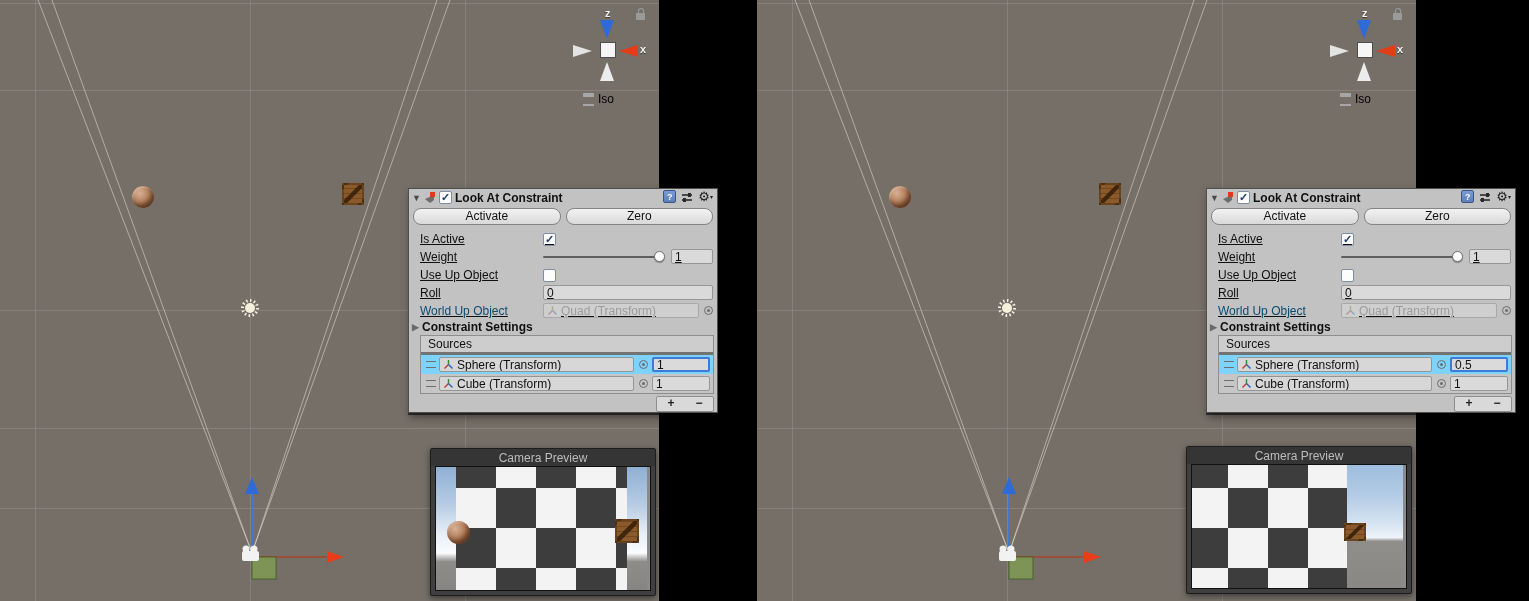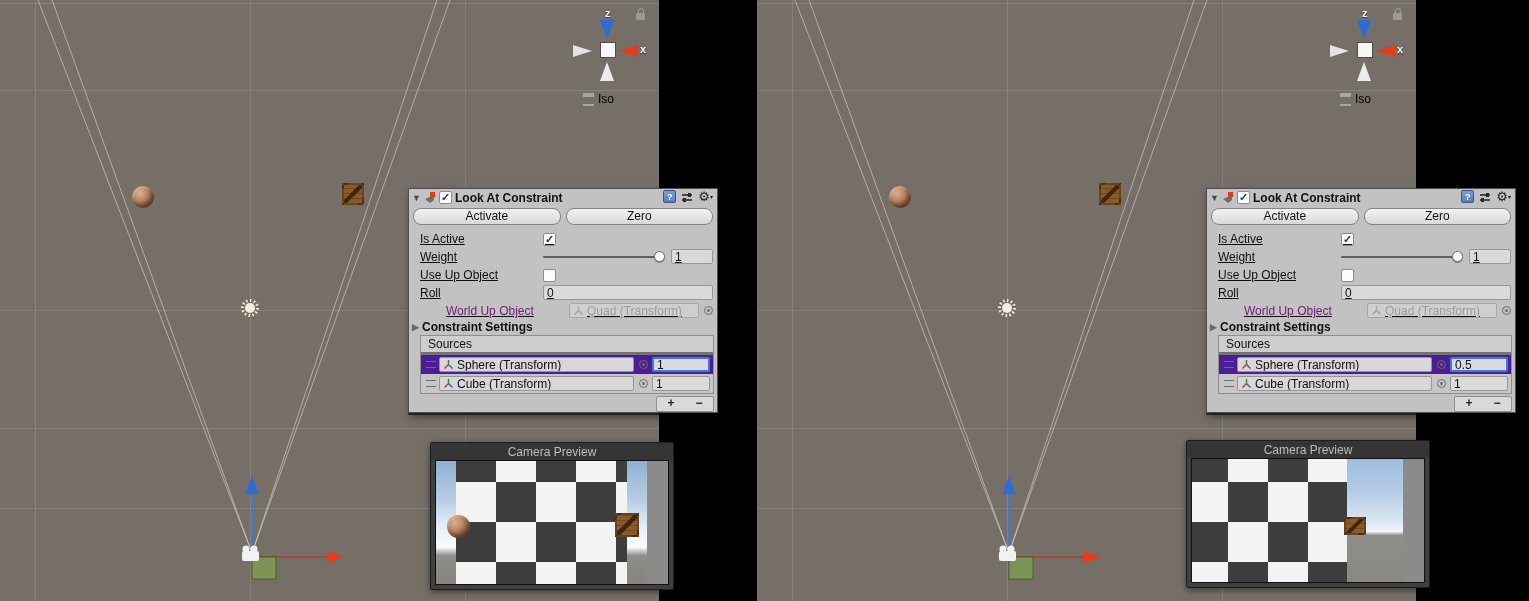--- a/index.html
+++ b/index.html
@@ -54,44 +54,44 @@
   .help-ic{width:13px;height:13px;background:linear-gradient(#7b9dd4,#5c7fba);border:1px solid #3a5585;border-radius:2px;color:#fff;font-size:9px;font-weight:bold;display:flex;align-items:center;justify-content:center;box-sizing:border-box;}
   .gear-ic{font-size:13px;color:#1f1f1f;line-height:1;}
   .gear-ic i{font-style:normal;font-size:6px;vertical-align:2px;}
   .checkbox{width:13px;height:13px;background:#fdfdfd;border:1px solid #7d8ea6;border-radius:2px;box-sizing:border-box;display:inline-flex;align-items:center;justify-content:center;}
   .checkbox .tick{font-size:11px;font-weight:bold;color:#21406e;line-height:1;margin-top:-1px;}
   .p-buttons{display:flex;gap:5px;padding:2px 4px 3px 4px;}
   .p-buttons button{flex:1;height:17px;border:1px solid #848484;border-radius:8px;background:linear-gradient(#f2f2f2,#d9d9d9);font-size:12px;font-family:"Liberation Sans",sans-serif;color:#111;padding:0;line-height:15px;}
   .prow{display:flex;align-items:flex-end;height:18px;padding:0 4px 0 11px;text-decoration:underline;}
   .plabel{width:123px;flex:none;}
   .pcontent{flex:1;display:flex;align-items:center;min-width:0;}
-  .disabled .plabel{color:#701a75;margin-left:26px;}
+  .disabled .plabel{color:#0c4a6e;}
   .tfield{height:15px;background:#dadada;border:1px solid #979797;border-radius:2px;font-size:12px;font-family:"Liberation Sans",sans-serif;color:#111;padding:0 3px;box-sizing:border-box;outline:none;}
   .slider{flex:1;height:2px;background:#5f5f5f;position:relative;margin-right:10px;border-radius:1px;}
   .knob{position:absolute;right:-4px;top:-5px;width:11px;height:11px;background:#fbfbfb;border:1px solid #6f6f6f;border-radius:50%;box-sizing:border-box;box-shadow:0 1px 1px rgba(0,0,0,.3);}
   .objfield{flex:1;height:15px;background:#d7d7d7;border:1px solid #959595;border-radius:2px;display:flex;align-items:center;gap:3px;padding:0 3px;box-sizing:border-box;overflow:hidden;white-space:nowrap;}
   .objfield.off{background:#cfcfcf;border-color:#a8a8a8;color:#9c9c9c;}
   .objfield.off svg{opacity:.45;}
   .picker{width:9px;height:9px;border:1px solid #6d6d6d;border-radius:50%;position:relative;flex:none;margin-left:5px;box-sizing:border-box;}
   .picker:after{content:"";position:absolute;left:2px;top:2px;width:3px;height:3px;border-radius:50%;background:#6d6d6d;}
   .cs-row{display:flex;align-items:center;height:17px;padding-left:3px;font-weight:bold;}
   .sources{margin:0 3px 0 11px;border:1px solid #8e8e8e;background:#c6c6c6;}
   .src-header{height:16px;display:flex;align-items:center;padding-left:7px;background:#cdcdcd;border-bottom:3px solid #737373;}
   .srow{height:19px;display:flex;align-items:center;padding:0 3px 0 2px;}
-  .srow.sel{background:#4c1d95;}
+  .srow.sel{background:#7dd3fc;}
   .handle{width:16px;flex:none;display:flex;justify-content:center;}
   .handle i{display:block;width:10px;height:5px;border-top:1.5px solid #6e6e6e;border-bottom:1.5px solid #6e6e6e;}
   .srow .objfield{height:15px;flex:1;}
   .wfield{width:58px;flex:none;margin-left:4px;}
   .wfield.focus{border:2px solid #3d7bd9;}
   .list-footer{height:18px;position:relative;}
   .pm-box{position:absolute;right:3px;top:2px;width:56px;height:14px;background:#d9d9d9;border:1px solid #8f8f8f;border-radius:2px;display:flex;}
   .pm-box span{flex:1;text-align:center;font-size:12px;font-weight:bold;line-height:12px;color:#222;cursor:pointer;}
   
-  .preview{position:absolute;width:244px;height:148px;background:#3f3f3f;border:1px solid #1d1d1d;border-radius:2px;box-shadow:0 2px 6px rgba(0,0,0,.5);box-sizing:border-box;}
+  .preview{position:absolute;width:226px;height:148px;background:#3f3f3f;border:1px solid #1d1d1d;border-radius:2px;box-shadow:0 2px 6px rgba(0,0,0,.5);box-sizing:border-box;margin-top:6px;}
   .pv-title{height:17px;display:flex;align-items:center;justify-content:center;color:#bcbcbc;font-size:12px;background:#353535;border-radius:2px 2px 0 0;}
   .pv-img{position:absolute;left:4px;right:4px;top:17px;bottom:4px;background:#8b8b8b;border:1px solid #111;overflow:hidden;}
   .checker{position:absolute;top:0;bottom:0;background:repeating-conic-gradient(#3d3d3d 0 25%,#f3f3f3 0 50%);background-size:80px 80px;}
   .pv-left .checker{left:20px;width:171px;background-position:-40px -19px;}
   .pv-right .checker{left:0;width:155px;background-position:-44px -17px;}
   .skystrip{position:absolute;top:0;bottom:0;}
   .sky-a{background:linear-gradient(180deg,#8fb0d4 0%,#b9cde4 32%,#e9f0f7 55%,#fbfcfd 70%,#8f8d8a 77%,#868480 100%);}
   .sky-b{background:linear-gradient(180deg,#9fbede 0%,#b3cbe5 25%,#d7e4f1 48%,#eef4f9 59%,#908e8b 62%,#8a8884 100%);}
   .pv-left .sky-left{left:0;width:20px;}
   .pv-left .sky-right{left:191px;width:20px;}

